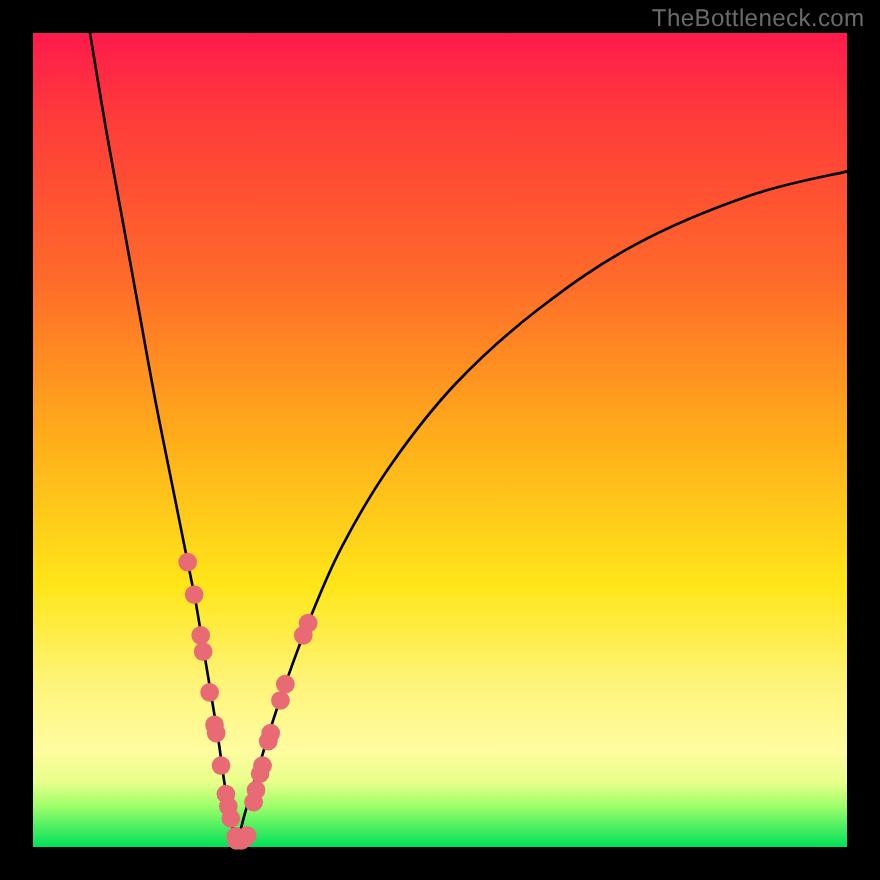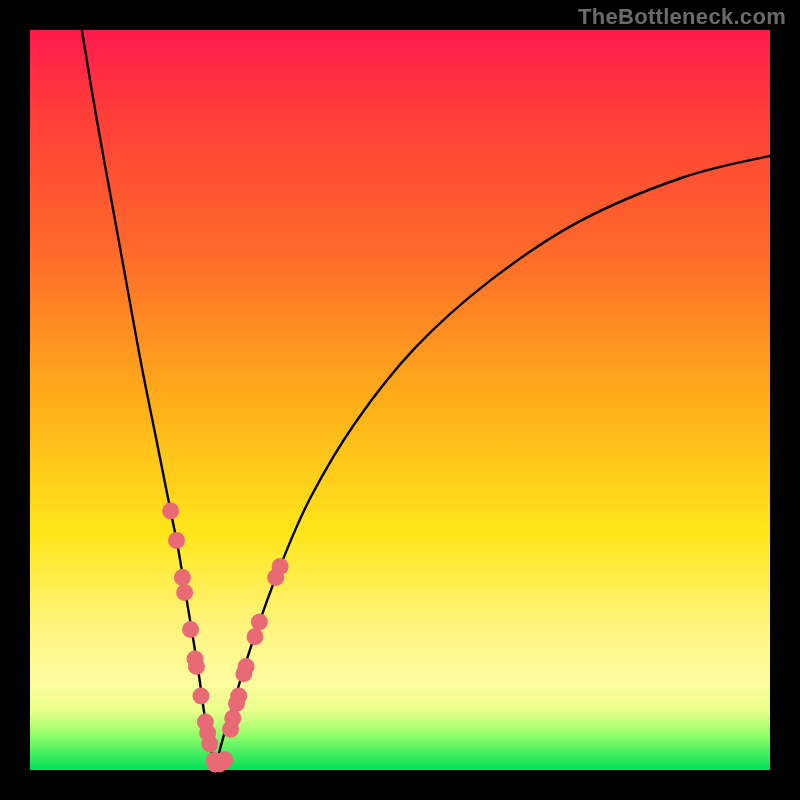--- a/index.html
+++ b/index.html
@@ -36,21 +36,21 @@
       #9dff6a 95%,
       #00e05a 100%
     );
   }
   .watermark {
     position: absolute;
     top: 4px;
     right: 14px;
     color: #6b6b6b;
     font-size: 22px;
-    font-weight: 700;
+    font-weight: 400;
     letter-spacing: 0.3px;
     user-select: none;
   }
   svg.curve {
     position: absolute;
     inset: 0;
     width: 100%;
     height: 100%;
     overflow: visible;
   }

